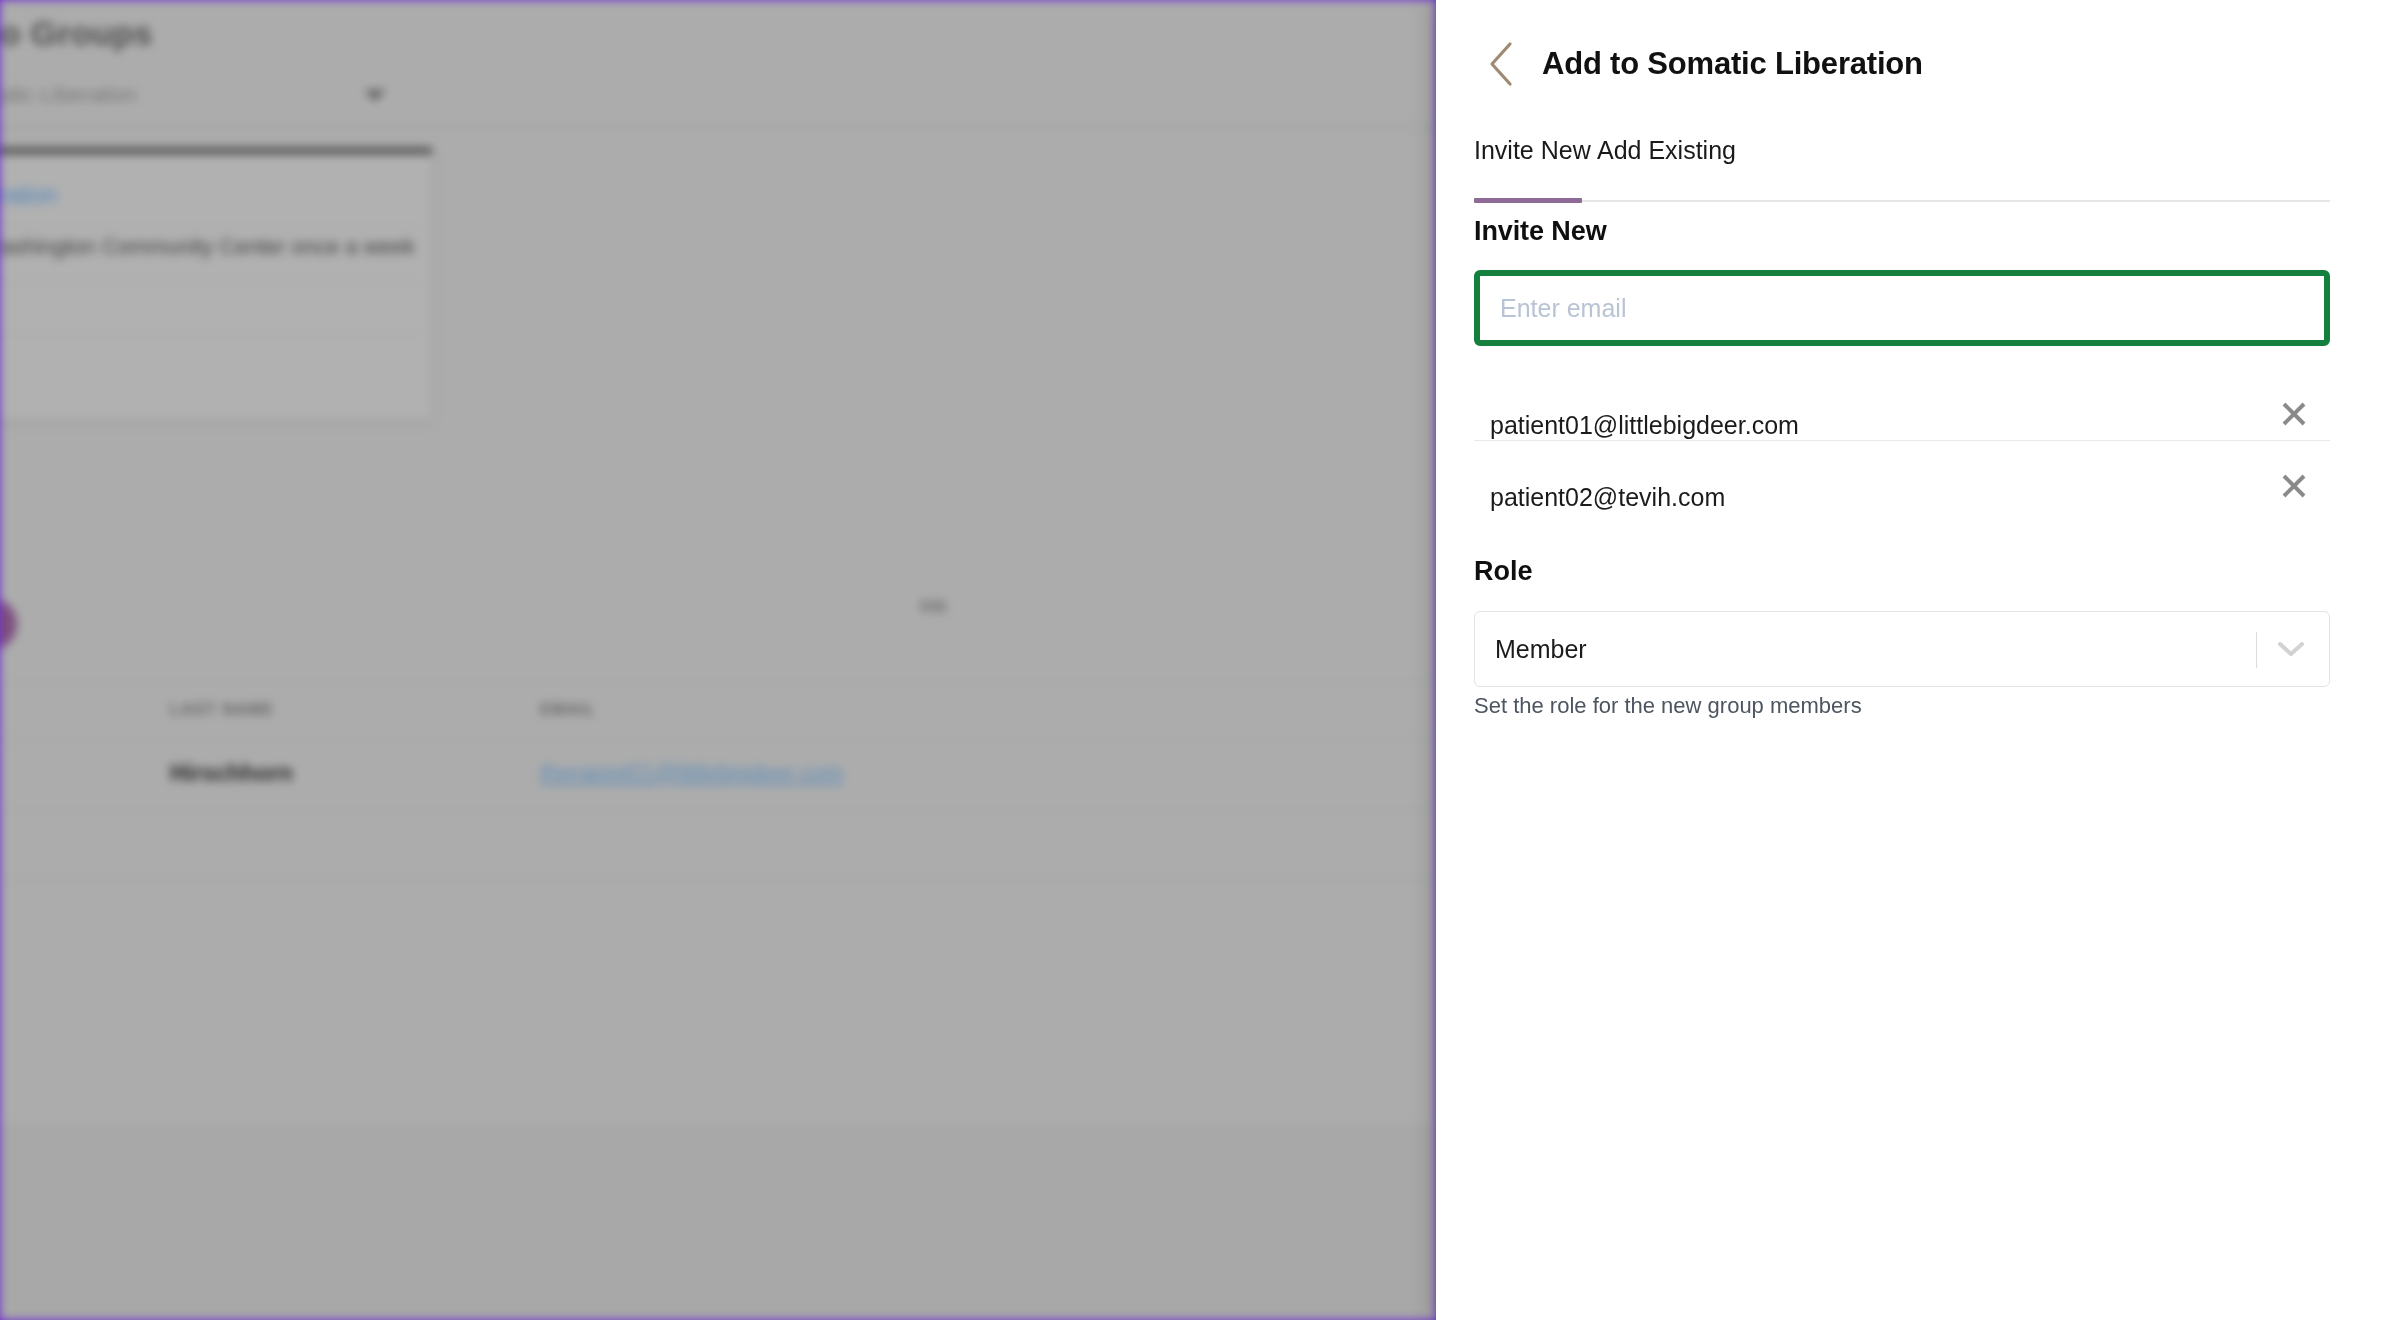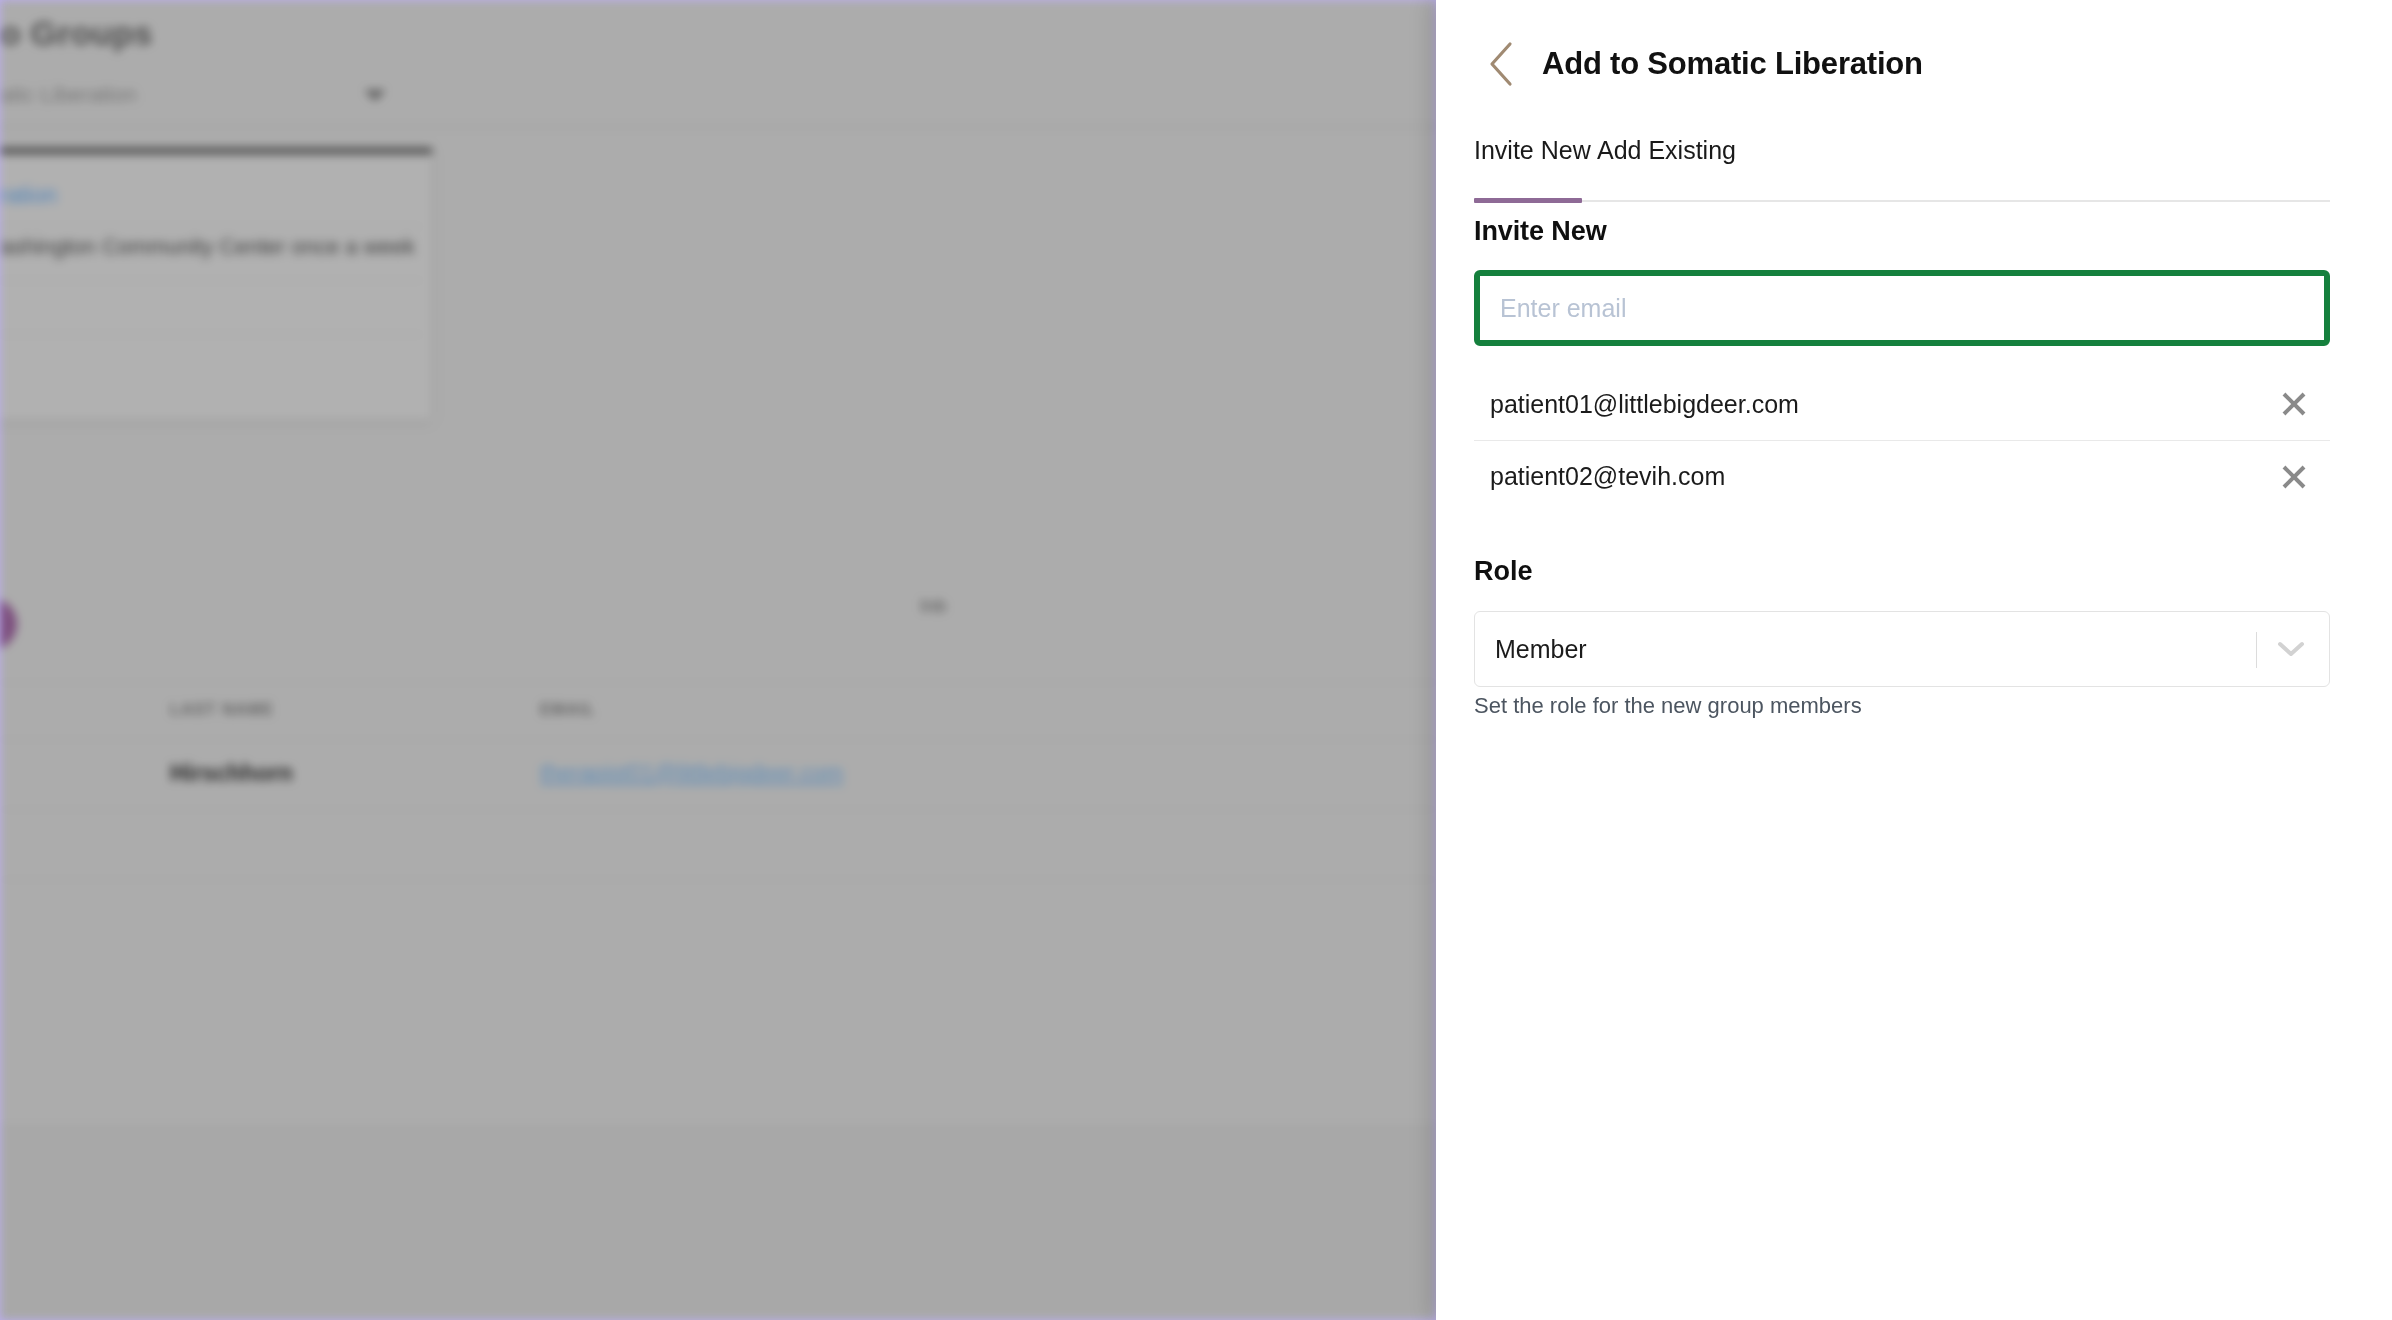--- a/index.html
+++ b/index.html
@@ -10,21 +10,21 @@
     height: 1320px;
     overflow: hidden;
     font-family: "Liberation Sans", sans-serif;
     background: #b2b2b2;
   }
 
   .screen {
     position: relative;
     width: 2392px;
     height: 1320px;
-    background: #c4b5fd;
+    background: #6d28d9;
   }
 
   
   .bg-page {
     position: absolute;
     left: 0; top: 0;
     width: 1436px;
     height: 1320px;
     overflow: hidden;
     background: #b3b3b3;
@@ -285,21 +285,21 @@
   .email-input::placeholder { color: #b8c3d4; }
 
   .email-list {
     margin: 22px 38px 0 38px;
     width: 856px;
   }
   .email-item {
     position: relative;
     height: 72px;
     display: flex;
-    align-items: center;
+    align-items: flex-end;
     justify-content: space-between;
   }
   .email-item + .email-item { border-top: 1px solid #e9e9e9; }
   .email-text {
     padding-left: 16px;
     font-size: 25px;
     color: #1b1b1b;
   }
   .email-remove {
     width: 52px;

